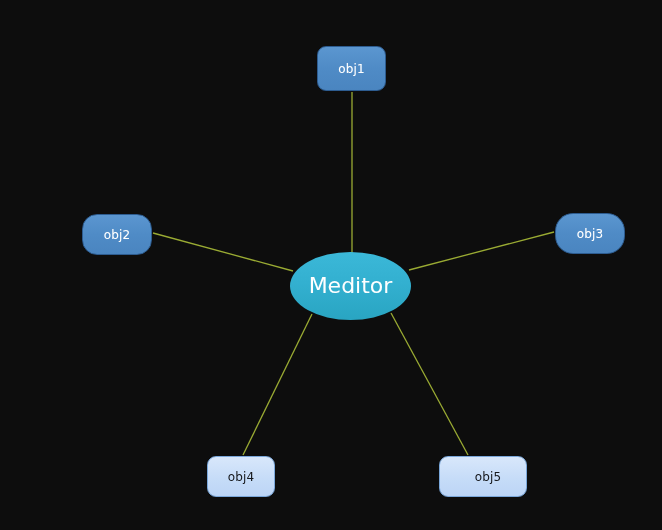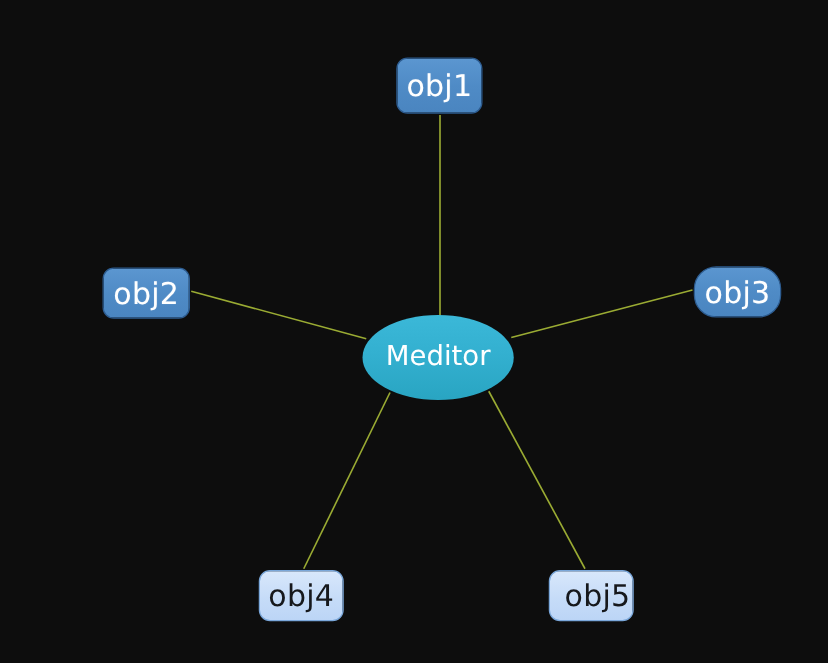--- a/index.html
+++ b/index.html
@@ -23,21 +23,21 @@
     height: 530px;
   }
   .node {
     position: absolute;
     box-sizing: border-box;
     display: flex;
     align-items: center;
     justify-content: center;
     border-radius: 9px;
     border: 1px solid #2f5e92;
-    font-size: 24px;
+    font-size: 12px;
     letter-spacing: 0.2px;
     line-height: 1;
     white-space: nowrap;
   }
   .node.dark-node {
     background: linear-gradient(180deg, #5b96d0 0%, #4f8bc6 50%, #4a85c0 100%);
     color: #ffffff;
     border-color: #2d5c90;
     text-shadow: 0 0 1px rgba(255,255,255,0.25);
   }
@@ -74,29 +74,29 @@
     </svg>
 
   <div class="ellipse-node" id="center-node" style="left: 290px; top: 252px; width: 121px; height: 68px; color: rgb(255, 255, 255);">
     <span>Meditor</span>
   </div>
 
   <div class="node dark-node" id="node-obj1" style="left: 317px; top: 46px; width: 69px; height: 45px; border-color: rgb(45, 92, 144); color: rgb(255, 255, 255);">
     <span>obj1</span>
   </div>
 
-  <div class="node dark-node" id="node-obj2" style="left: 82px; top: 214px; width: 70px; height: 41px; border-color: rgb(45, 92, 144); color: rgb(255, 255, 255);">
+  <div class="node dark-node" id="node-obj2" style="left: 82px; top: 214px; width: 70px; height: 41px; border-color: rgb(45, 92, 144); color: rgb(255, 255, 255); border-radius: 15px;">
     <span>obj2</span>
   </div>
 
   <div class="node dark-node" id="node-obj3" style="left: 555px; top: 213px; width: 70px; height: 41px; border-color: rgb(45, 92, 144); color: rgb(255, 255, 255); border-radius: 18px;">
     <span>obj3</span>
   </div>
 
   <div class="node light-node" id="node-obj4" style="left: 207px; top: 456px; width: 68px; height: 41px; border-color: rgb(122, 167, 218); color: rgb(22, 24, 28);">
     <span>obj4</span>
   </div>
 
-  <div class="node light-node" id="node-obj5" style="left: 439px; top: 456px; width: 68px; height: 41px; border-color: rgb(122, 167, 218); color: rgb(22, 24, 28); padding-left: 10px;">
+  <div class="node light-node" id="node-obj5" style="left: 439px; top: 456px; width: 88px; height: 41px; border-color: rgb(122, 167, 218); color: rgb(22, 24, 28); padding-left: 10px;">
     <span>obj5</span>
   </div>
 
 </div>
 
 </body></html>

